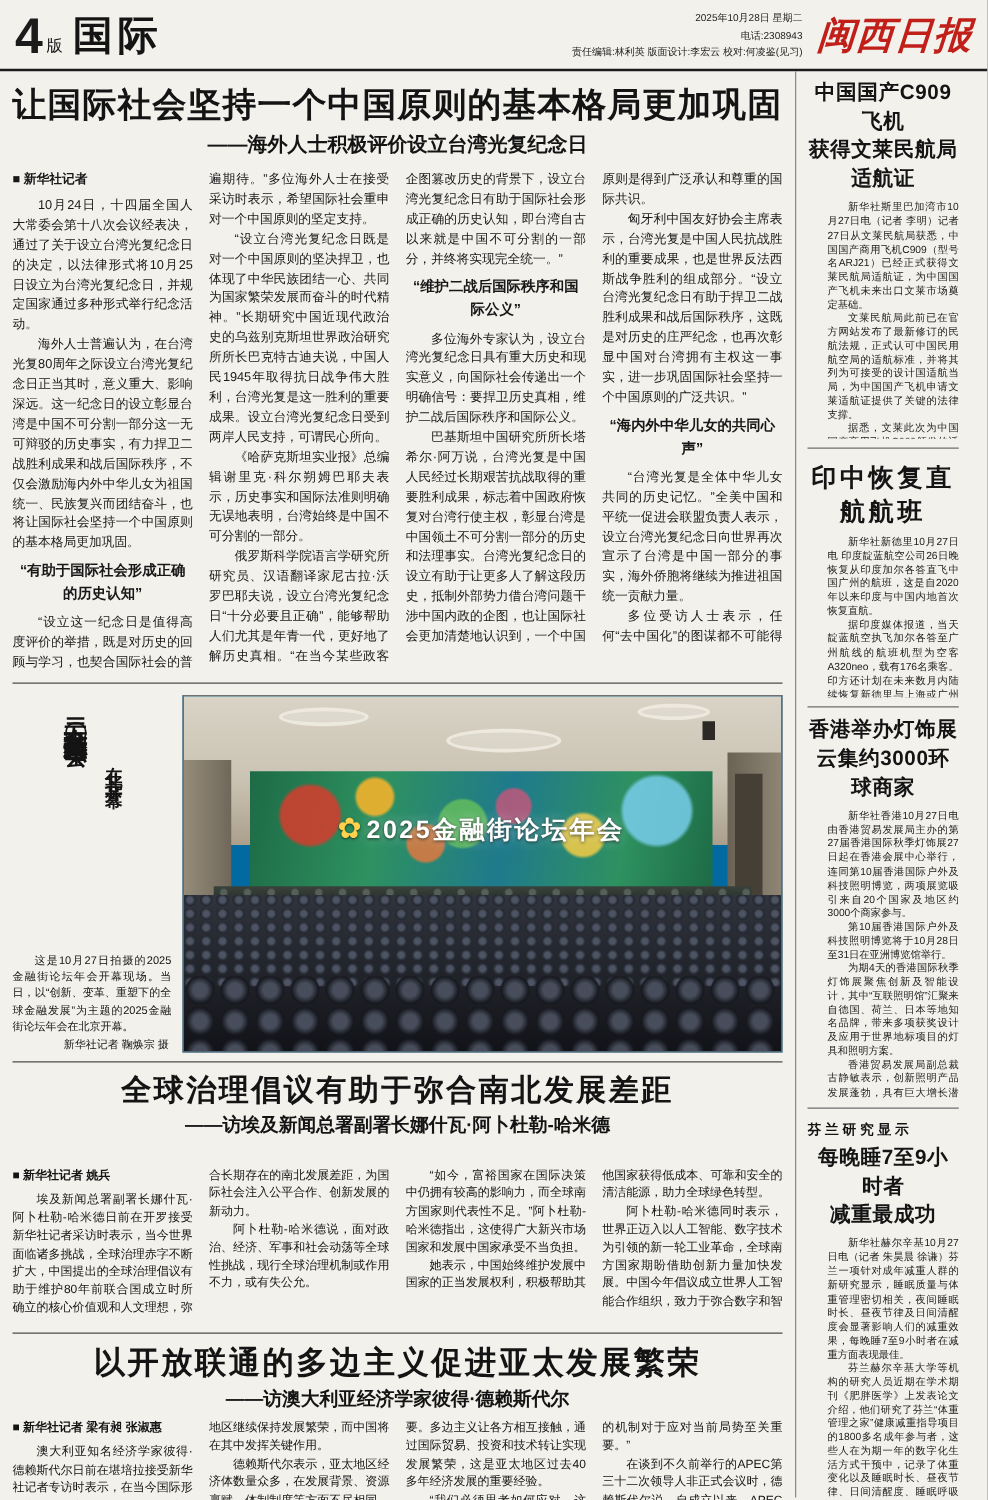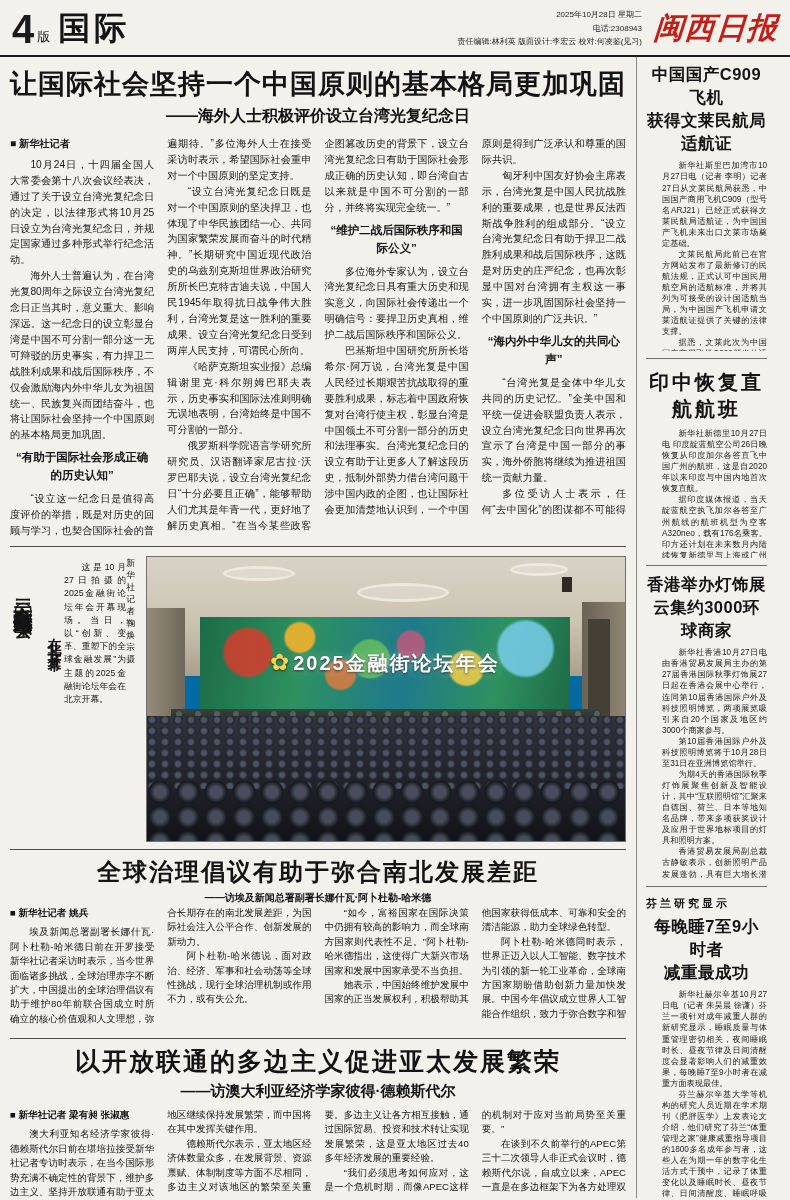--- a/index.html
+++ b/index.html
@@ -29,21 +29,21 @@
   .b-p  { margin:0; text-indent:2em; }
   .b-by { margin:0 0 5px 0; font-weight:bold; text-indent:0; }
   .b-h  { font-weight:bold; text-align:center; text-indent:0; margin:6px 2px; font-size:1.13em; }
   
   .lead-hl { font-size:27px; font-weight:700; letter-spacing:1px; margin:3px 0 2px; }
   .lead-sub { font-size:16px; font-weight:700; text-align:center; margin:4px 0 9px; }
   .lead-body { height:404px; column-count:4; column-gap:13px; font-size:10.2px;
     line-height:1.56; text-align:justify; overflow:hidden; color:#181818; }
   
   .photo-row { display:flex; height:290px; gap:9px; padding:3px 0 1px 0; }
-  .pr-left { width:127px; display:flex; }
+  .pr-left { width:127px; display:flex; flex-direction:column; }
   .vert-wrap { writing-mode:vertical-rl; height:232px; align-self:center; margin-top:4px; }
   .vert-sub { font-size:14px; font-weight:700; padding-top:42px; margin-left:10px; letter-spacing:5px; }
   .vert-main { font-size:19px; font-weight:900; letter-spacing:2px; }
   .ph-caption { margin-top:5px; font-size:8.8px; line-height:1.5; text-align:justify; text-indent:2em; }
   .ph-credit { font-size:8.8px; text-align:right; margin-top:2px; padding-right:2px; }
   .photo { flex:1; position:relative; border:1px solid #6f6f6f; background:#0369a1; overflow:hidden; }
   .ph-ceiling { position:absolute; top:0; left:0; right:0; height:42%;
     background:linear-gradient(#d9d3c6 0%, #cbc4b4 55%, #ab9f8c 100%); }
   .chand { position:absolute; border:3px solid #f3f0e6; border-radius:50%; opacity:.8; background:rgba(255,255,255,.25); }
   .ch1 { left:16%; top:3%; width:72px; height:15px; }
@@ -77,21 +77,21 @@
   .aud { position:absolute; left:0; right:0; bottom:0; height:44%; overflow:hidden;
     background:linear-gradient(#30343d,#121318); }
   .aud::before { content:""; position:absolute; left:0; right:0; top:0; bottom:42%;
     background-image:radial-gradient(circle at 5px 4px, #4d5464 2.2px, #23262e 4.4px, transparent 5.4px);
     background-size:13px 11px; }
   .aud::after { content:""; position:absolute; left:0; right:0; top:52%; bottom:0;
     background-image:radial-gradient(circle at 13px 11px, #474d5b 5.5px, #15171d 11px, transparent 12px);
     background-size:28px 25px; }
   
   .mid-hl { font-size:24px; font-weight:900; text-align:center; letter-spacing:2px; margin:2px 0; }
-  .mid-sub { font-size:10px; font-weight:700; text-align:center; margin:3px 0 1px; }
+  .mid-sub { font-size:15px; font-weight:700; text-align:center; margin:3px 0 24px; }
   .mid-body { height:126px; column-count:4; column-gap:13px; font-size:9.6px;
     line-height:1.5; text-align:justify; overflow:hidden; }
   .bot-hl { font-size:25px; font-weight:900; text-align:center; letter-spacing:2px; margin:3px 0 1px; }
   .bot-sub { font-size:15px; font-weight:700; text-align:center; margin:4px 0 7px; }
   .bot-body { height:92px; column-count:4; column-gap:13px; font-size:9.6px;
     line-height:1.5; text-align:justify; overflow:hidden; }
   
   .s-art { overflow:hidden; }
   .sa-c909 { height:288px; }
   .sa-india { height:192px; }

